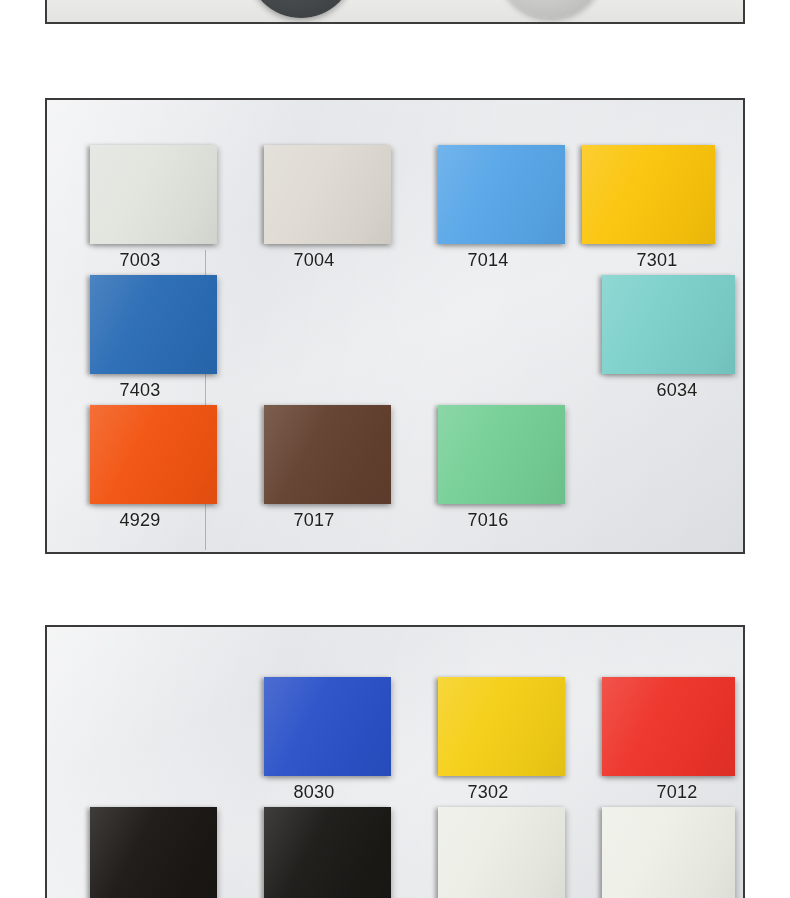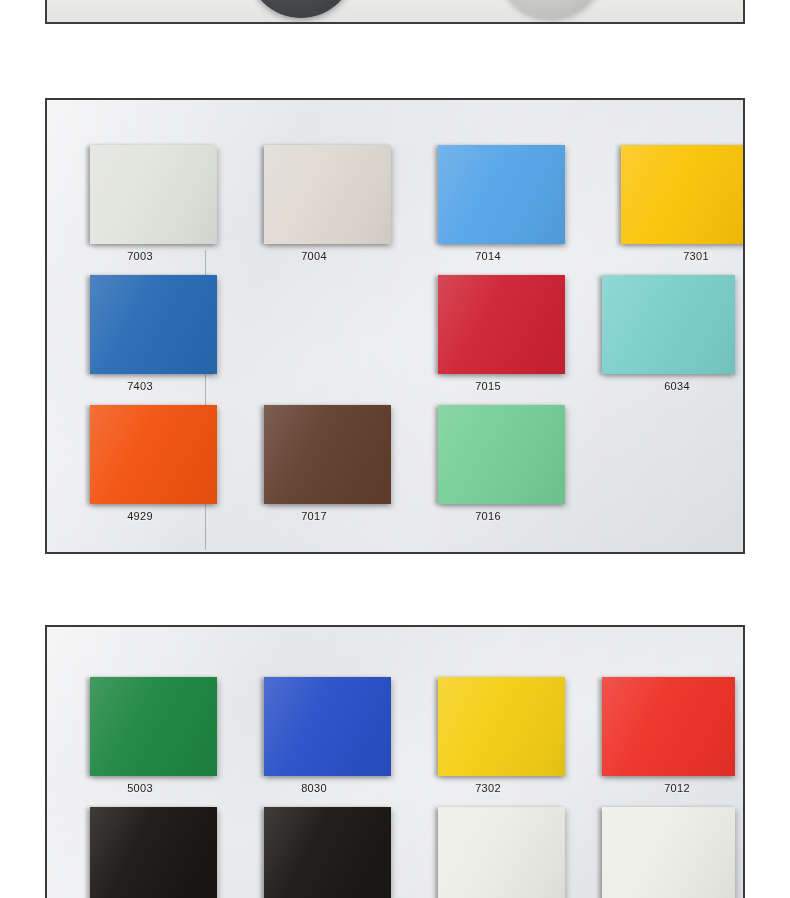--- a/index.html
+++ b/index.html
@@ -112,21 +112,21 @@
     background: linear-gradient(118deg, rgba(255,255,255,0.16) 0%, rgba(255,255,255,0.03) 38%,
                                 rgba(0,0,0,0.04) 78%, rgba(0,0,0,0.08) 100%);
     pointer-events: none;
   }
   .chip-wide { width: 133px; }
 
   .chip-label {
     margin-top: 6px;
     text-align: center;
     font-family: "Liberation Sans", sans-serif;
-    font-size: 11px;
+    font-size: 18px;
     font-weight: 400;
     color: #20201f;
     letter-spacing: 0.3px;
     text-shadow: 0 1px 0 rgba(255,255,255,0.55);
   }
   .label-shift-left  { transform: translateX(-13px); }
   .label-shift-right { transform: translateX(9px); }
 
   
   .hairline {
@@ -155,32 +155,28 @@
           <div class="chip-label label-shift-left">7003</div>
         </div>
         <div class="cell" style="left: 200px; top: 45px;">
           <div class="chip" style="background: rgb(223, 219, 211);"></div>
           <div class="chip-label label-shift-left">7004</div>
         </div>
         <div class="cell" style="left: 374px; top: 45px;">
           <div class="chip" style="background: rgb(88, 166, 232);"></div>
           <div class="chip-label label-shift-left">7014</div>
         </div>
-        <div class="cell" style="left: 560px; top: 45px;">
+        <div class="cell" style="left: 521px; top: 45px;">
           <div class="chip chip-wide" style="background: rgb(251, 197, 11);"></div>
           <div class="chip-label label-shift-right">7301</div>
         </div>
         <div class="cell" style="left: 26px; top: 175px;">
           <div class="chip" style="background: rgb(42, 108, 181);"></div>
           <div class="chip-label label-shift-left">7403</div>
         </div>
-        <div class="cell" style="left: 374px; top: 175px;">
-          <div class="chip" style="background: rgb(207, 36, 52);"></div>
-          <div class="chip-label label-shift-left">7015</div>
-        </div>
         <div class="cell" style="left: 541px; top: 175px;">
           <div class="chip chip-wide" style="background: rgb(124, 208, 203);"></div>
           <div class="chip-label label-shift-right">6034</div>
         </div>
         <div class="cell" style="left: 26px; top: 305px;">
           <div class="chip" style="background: rgb(242, 84, 17);"></div>
           <div class="chip-label label-shift-left">4929</div>
         </div>
         <div class="cell" style="left: 200px; top: 305px;">
           <div class="chip" style="background: rgb(99, 64, 47);"></div>
@@ -189,24 +185,20 @@
         <div class="cell" style="left: 374px; top: 305px;">
           <div class="chip" style="background: rgb(117, 207, 150);"></div>
           <div class="chip-label label-shift-left">7016</div>
         </div>
       </div>
   </div>
 
   <div class="panel" id="panel-2">
     <div class="panel-inner-sheen"></div>
     <div class="grid" id="grid-2">
-        <div class="cell" style="left: 26px; top: 50px;">
-          <div class="chip" style="background: rgb(31, 135, 67);"></div>
-          <div class="chip-label label-shift-left">5003</div>
-        </div>
         <div class="cell" style="left: 200px; top: 50px;">
           <div class="chip" style="background: rgb(42, 81, 200);"></div>
           <div class="chip-label label-shift-left">8030</div>
         </div>
         <div class="cell" style="left: 374px; top: 50px;">
           <div class="chip" style="background: rgb(245, 207, 22);"></div>
           <div class="chip-label label-shift-left">7302</div>
         </div>
         <div class="cell" style="left: 541px; top: 50px;">
           <div class="chip chip-wide" style="background: rgb(238, 51, 41);"></div>

